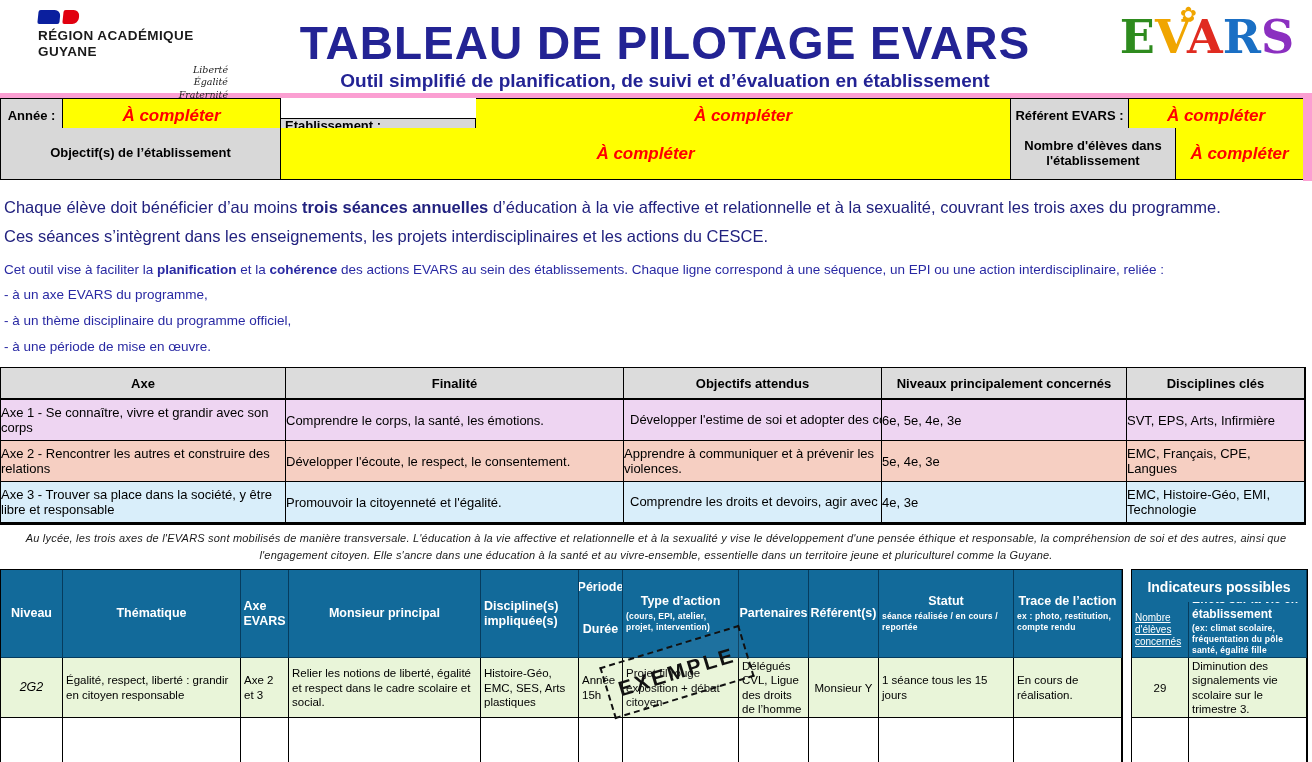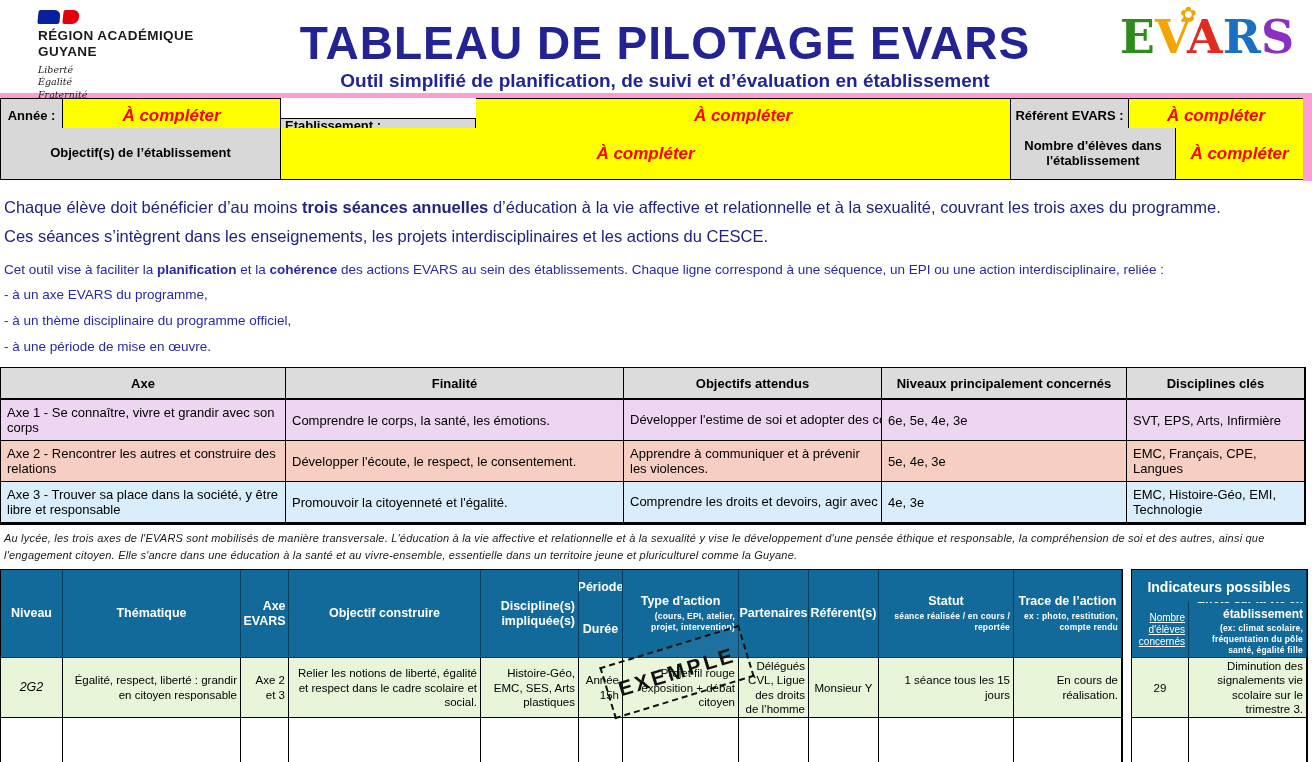--- a/index.html
+++ b/index.html
@@ -7,21 +7,21 @@
     width:1312px;height:762px;overflow:hidden;background:#fff;
     font-family:"Liberation Sans",sans-serif;color:#000;position:relative;
   }
   
   .top-header{display:flex;align-items:flex-start;height:93px;}
   .marianne{margin:10px 0 0 38px;width:190px;flex:0 0 auto;}
   .flag{display:flex;gap:3px;margin-bottom:4px;}
   .flag .b{width:22px;height:14px;background:#0a1f9e;border-radius:2px 6px 2px 2px;transform:skewX(-6deg);}
   .flag .r{width:16px;height:14px;background:#e1000f;border-radius:2px 6px 6px 2px;transform:skewX(-6deg);}
   .acad-name{font-weight:bold;font-size:13.5px;letter-spacing:.4px;line-height:1.15;color:#1a1a1a;}
-  .motto{font-family:"DejaVu Serif",serif;font-style:italic;font-size:9.5px;line-height:1.3;margin-top:5px;color:#222;}
+  .motto{font-family:"DejaVu Serif",serif;font-style:italic;font-size:9.5px;line-height:1.3;margin-top:5px;color:#222;text-align:right;}
   .title-block{flex:1;text-align:center;padding-top:20px;}
   .main-title{font-size:46px;font-weight:bold;color:#232394;letter-spacing:1px;line-height:1.0;}
   .subtitle{font-size:19px;font-weight:bold;color:#232394;margin-top:4px;}
   .evars-logo{flex:0 0 auto;width:210px;margin-top:14px;text-align:center;position:relative;}
   .evars-letter{font-family:"DejaVu Serif",serif;font-weight:bold;font-size:46px;line-height:1;}
   .evars-accent-flower{position:absolute;left:78px;top:-12px;color:#f0a500;font-size:20px;}
   .evars-accent-heart{position:absolute;left:108px;top:26px;color:#e02b20;font-size:12px;}
   
   .pink-bar{height:5px;background:#fb9fd2;width:100%;}
   .pink-right{position:absolute;right:0;top:98px;width:9px;height:83px;background:#fb9fd2;}
@@ -31,36 +31,36 @@
   .icell{border-right:1px solid #000;border-bottom:1px solid #000;display:flex;align-items:center;justify-content:center;text-align:center;}
   .info-row1 .icell{border-top:1px solid #000;}
   .glabel{background:#d8d8d8;font-weight:bold;font-size:13px;padding:0 4px;line-height:1.15;}
   .yval{background:#ffff00;color:#ff0000;font-style:italic;font-weight:bold;font-size:17px;}
   
   .intro1{color:#22227f;font-size:16.5px;line-height:1.75;margin:13px 4px 6px 4px;}
   .intro2{color:#2929a3;font-size:13.5px;line-height:1.9;margin:6px 4px 8px 4px;}
   
   .axes-table{width:1304px;border:1px solid #000;border-bottom:2px solid #000;margin-top:6px;}
   .axes-hrow,.axes-row{display:grid;grid-template-columns:285px 338px 258px 245px 178px;}
-  .acell{border-right:1px solid #000;border-bottom:1px solid #000;padding:3px 6px;font-size:13px;display:flex;align-items:center;}
+  .acell{border-right:1px solid #000;border-bottom:1px solid #000;padding:3px 0;font-size:13px;display:flex;align-items:center;}
   .axes-hrow .acell{background:#dcdcdc;font-weight:bold;justify-content:center;height:24px;border-bottom:2px solid #000;}
   .axes-row .acell{min-height:34px;}
   .bg-ax1{background:#eed5f2;} .bg-ax2{background:#f6cfc2;} .bg-ax3{background:#d9eefa;}
   .clip{white-space:nowrap;overflow:hidden;display:block;line-height:34px;}
   .clipwrap{padding:3px 0 3px 6px;}
   
-  .lycee-note{font-style:italic;font-size:11px;color:#1a1a1a;margin:5px 4px 6px 4px;line-height:1.5;font-weight:300;letter-spacing:.2px;}
+  .lycee-note{font-style:italic;font-size:11px;color:#1a1a1a;margin:5px 4px 6px 4px;line-height:1.5;font-weight:300;letter-spacing:.2px;text-align:center;}
   
   .ptable-wrap{display:flex;gap:8px;align-items:flex-start;position:relative;}
   .pgrid{display:grid;grid-auto-flow:row;border:1px solid #000;}
   .pgrid-left{grid-template-columns:62px 178px 48px 192px 98px 44px 116px 70px 70px 135px 108px;
               grid-template-rows:32px 56px 60px repeat(4,27px);}
   .pgrid-right{grid-template-columns:57px 118px;grid-template-rows:32px 56px 60px repeat(4,27px);}
   .pcell{border-right:1px solid #000;border-bottom:1px solid #000;display:flex;flex-direction:column;
-         align-items:center;justify-content:center;text-align:right;padding:17px 3px;overflow:hidden;}
+         align-items:center;justify-content:center;text-align:left;padding:17px 3px;overflow:hidden;}
   .phead{background:#126a9a;color:#fff;font-weight:bold;font-size:12.5px;line-height:1.2;border-right:1px solid #063c5e;border-bottom:1px solid #063c5e;}
   .phead .sub{font-size:8.5px;font-weight:bold;margin-top:2px;line-height:1.3;letter-spacing:.2px;}
   .span2{grid-row:span 2;}
   .colspan2{grid-column:span 2;}
   .ex-row{background:#e9f5d9;font-size:11.5px;line-height:1.25;}
   .ex-niveau{font-style:italic;font-size:12.5px;}
   .empty-cell{background:#fff;}
   
   .stamp{position:absolute;left:604px;top:76px;width:142px;height:50px;border:2px dashed #111;
          transform:rotate(-17deg);display:flex;align-items:center;justify-content:center;
@@ -162,21 +162,21 @@
 
 <div class="lycee-note">Au lycée, les trois axes de l'EVARS sont mobilisés de manière transversale. L'éducation à la vie affective et relationnelle et à la sexualité y vise le développement d'une pensée éthique et responsable, la compréhension de soi et des autres, ainsi que l'engagement citoyen. Elle s'ancre dans une éducation à la santé et au vivre-ensemble, essentielle dans un territoire jeune et pluriculturel comme la Guyane.</div>
 
 <div class="ptable-wrap">
 
   <div class="pgrid pgrid-left" id="pgrid-left">
 
     <div class="pcell phead span2">Niveau</div>
     <div class="pcell phead span2">Thématique</div>
     <div class="pcell phead span2">Axe EVARS</div>
-    <div class="pcell phead span2">Objectif construire</div>
+    <div class="pcell phead span2">Monsieur principal</div>
     <div class="pcell phead span2">Discipline(s) impliquée(s)</div>
     <div class="pcell phead">Période</div>
     <div class="pcell phead span2">
       <span>Type d’action</span>
       <span class="sub">(cours, EPI, atelier, projet, intervention)</span>
     </div>
     <div class="pcell phead span2">Partenaires</div>
     <div class="pcell phead span2">Référent(s)</div>
     <div class="pcell phead span2">
       <span>Statut</span>

